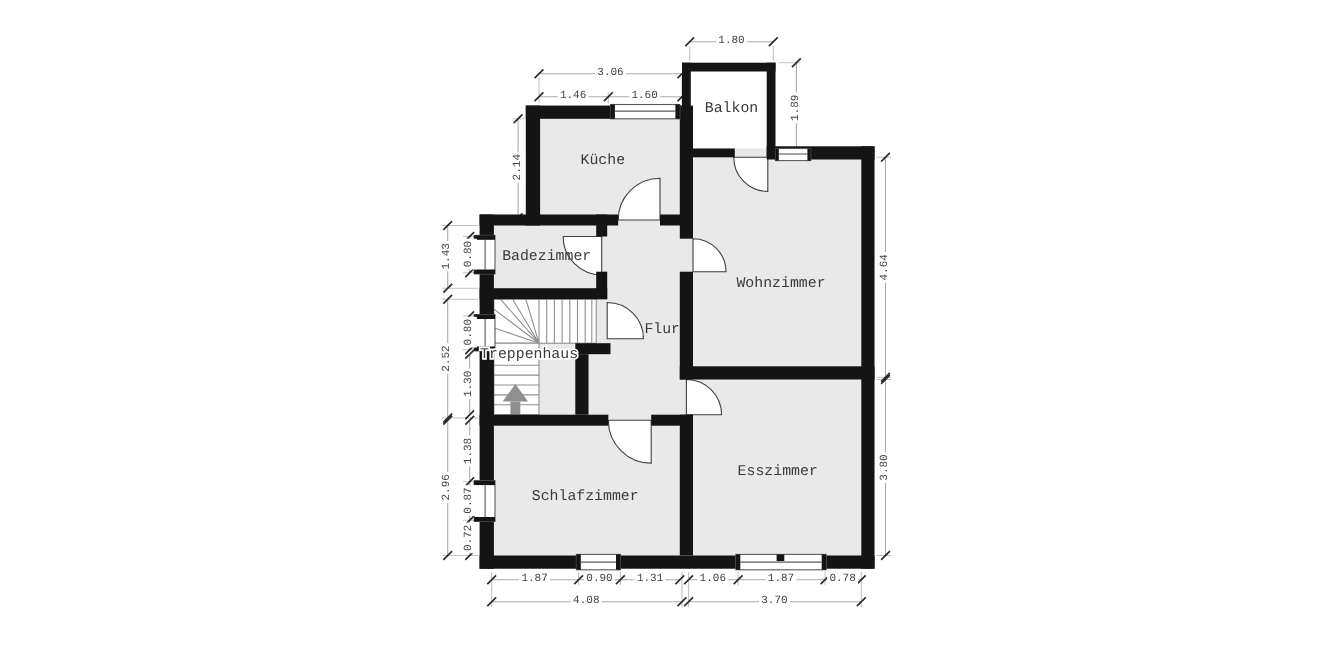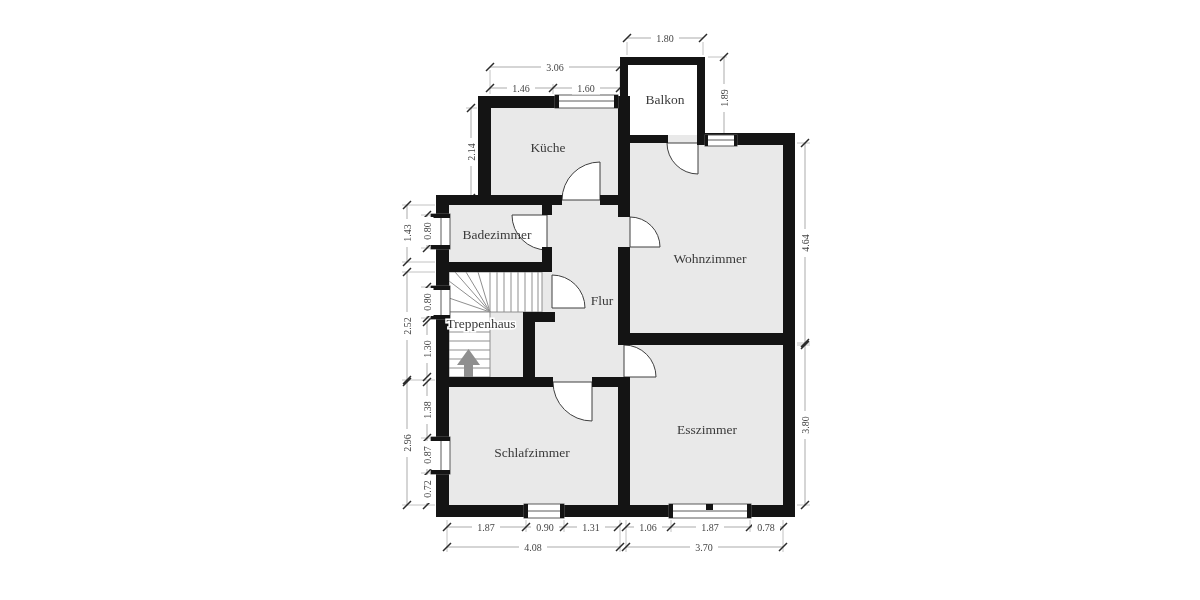--- a/index.html
+++ b/index.html
@@ -1,21 +1,21 @@
 <!DOCTYPE html>
 <html style="--wall: #141414; --floor: #e9e9e9; --dim-line: #ababab; --dim-text: #454545; --room-text: #3a3a3a; --stair-line: #8f8f8f; --arrow: #8f8f8f;"><head>
 <meta charset="utf-8">
 <style>
   :root{
     --wall:#141414; --floor:#e9e9e9; --dim-line:#ababab; --ext-line:#c2c2c2;
     --tick:#2b2b2b; --dim-text:#454545; --room-text:#3a3a3a;
     --stair-line:#8f8f8f; --door-line:#3f3f3f; --win-line:#5a5a5a; --arrow:#8f8f8f;
   }
   html,body{margin:0;padding:0;background:#ffffff;}
-  #stage{width:1200px;height:600px;background:#ffffff;position:relative;font-family:Liberation Serif, serif;}
+  #stage{width:1200px;height:600px;background:#ffffff;position:relative;font-family:Liberation Mono, monospace;}
   svg{display:block;}
   .wall{fill:var(--wall);}
   .floor{fill:var(--floor);}
   .balkon-floor{fill:#ffffff;}
   .door{fill:#ffffff;stroke:var(--door-line);stroke-width:1;}
   .stairs-bg{fill:#ffffff;stroke:var(--stair-line);stroke-width:1;}
   .tread{stroke:var(--stair-line);stroke-width:1;fill:none;}
   .dim-line{stroke:var(--dim-line);stroke-width:1;fill:none;}
   .ext-line{stroke:var(--ext-line);stroke-width:1;fill:none;}
   .tick{stroke:var(--tick);stroke-width:1.5;fill:none;}

